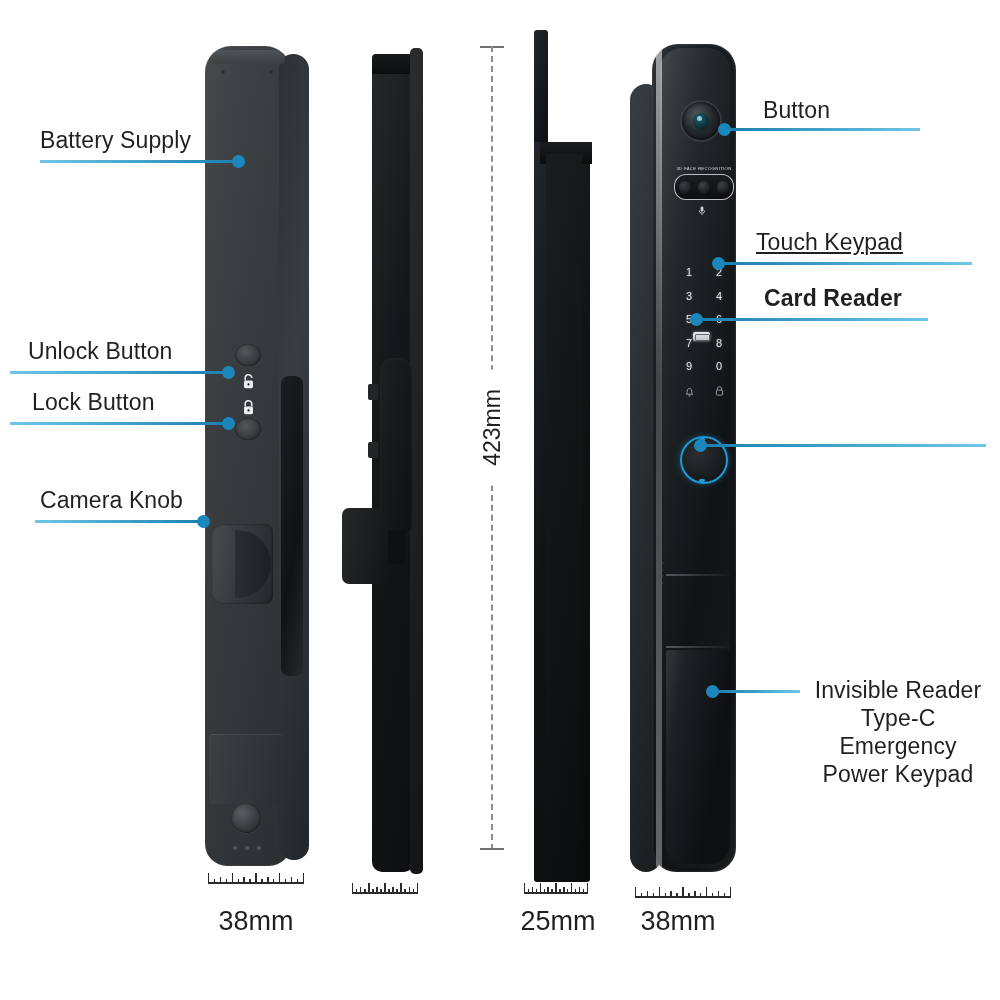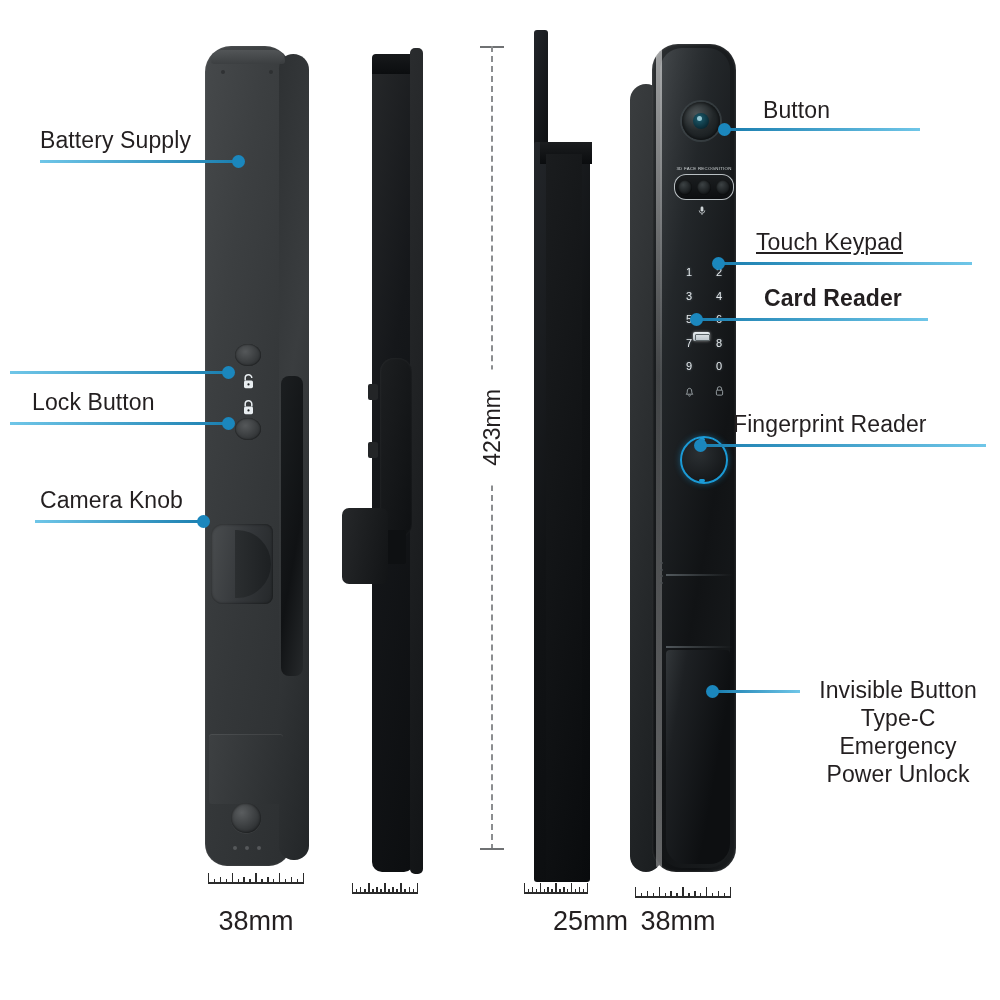--- a/index.html
+++ b/index.html
@@ -395,20 +395,21 @@
       </div>
     <div class="v4-seam" style="top:552px;"></div>
     <div class="v4-seam" style="top:624px;"></div>
     <div class="v4-lowpanel"></div>
   </div>
 
   <div class="callout-label" style="left:40px;top:126px;">Battery Supply</div>
   <div class="leader grad-l" style="left:40px;top:160px;width:198px;"></div>
   <div class="dot" style="left:232px;top:155px;"></div>
 
+  <div class="callout-label" style="left:28px;top:337px;">Unlock Button</div>
   <div class="leader grad-l" style="left:10px;top:371px;width:218px;"></div>
   <div class="dot" style="left:222px;top:366px;"></div>
 
   <div class="callout-label" style="left:32px;top:388px;">Lock Button</div>
   <div class="leader grad-l" style="left:10px;top:422px;width:218px;"></div>
   <div class="dot" style="left:222px;top:417px;"></div>
 
   <div class="callout-label" style="left:40px;top:486px;">Camera Knob</div>
   <div class="leader grad-l" style="left:35px;top:520px;width:168px;"></div>
   <div class="dot" style="left:197px;top:515px;"></div>
@@ -418,28 +419,27 @@
   <div class="dot" style="left:718px;top:123px;"></div>
 
   <div class="callout-label" style="left:756px;top:228px;text-decoration:underline;">Touch Keypad</div>
   <div class="leader grad-r" style="left:722px;top:262px;width:250px;"></div>
   <div class="dot" style="left:712px;top:257px;"></div>
 
   <div class="callout-label" style="left:764px;top:284px;font-weight:bold;">Card Reader</div>
   <div class="leader grad-r" style="left:700px;top:318px;width:228px;"></div>
   <div class="dot" style="left:690px;top:313px;"></div>
 
-  <div class="callout-label" style="left:733px;top:410px;">Fingerprint Reader</div>
   <div class="leader grad-r" style="left:704px;top:444px;width:282px;"></div>
   <div class="dot" style="left:694px;top:439px;"></div>
 
   <div class="callout-label multiline" style="left:802px;top:676px;width:192px;line-height:28px;">
-    <div>Invisible Button</div>
+    <div>Invisible Reader</div>
     <div>Type-C Emergency</div>
-    <div>Power Unlock</div>
+    <div>Power Keypad</div>
   </div>
   <div class="leader grad-r" style="left:718px;top:690px;width:82px;"></div>
   <div class="dot" style="left:706px;top:685px;"></div>
 
   <div class="dimv">
     <div class="cap" style="top:18px;"></div>
     <div class="stem"></div>
     <div class="cap" style="top:820px;"></div>
     <div class="txt">423mm</div>
   </div>
@@ -500,21 +500,21 @@
       <div class="tick" style="left: 31.3px; height: 11px;"></div>
       <div class="tick" style="left: 35.2125px; height: 5px;"></div>
       <div class="tick" style="left: 39.125px; height: 7px;"></div>
       <div class="tick" style="left: 43.0375px; height: 5px;"></div>
       <div class="tick" style="left: 46.95px; height: 11px;"></div>
       <div class="tick" style="left: 50.8625px; height: 5px;"></div>
       <div class="tick" style="left: 54.775px; height: 7px;"></div>
       <div class="tick" style="left: 58.6875px; height: 5px;"></div>
       <div class="tick" style="left: 62.6px; height: 11px;"></div>
     </div>
-  <div class="width-label" style="left:488px;top:906px;width:140px;text-align:right;">25mm</div>
+  <div class="width-label" style="left:488px;top:906px;width:140px;">25mm</div>
 
   <div class="ruler" id="ruler3" style="left:635px;top:880px;width:96px;">
       <div class="base"></div>
       <div class="tick" style="left: 0px; height: 11px;"></div>
       <div class="tick" style="left: 5.9125px; height: 5px;"></div>
       <div class="tick" style="left: 11.825px; height: 7px;"></div>
       <div class="tick" style="left: 17.7375px; height: 5px;"></div>
       <div class="tick" style="left: 23.65px; height: 11px;"></div>
       <div class="tick" style="left: 29.5625px; height: 5px;"></div>
       <div class="tick" style="left: 35.475px; height: 7px;"></div>

